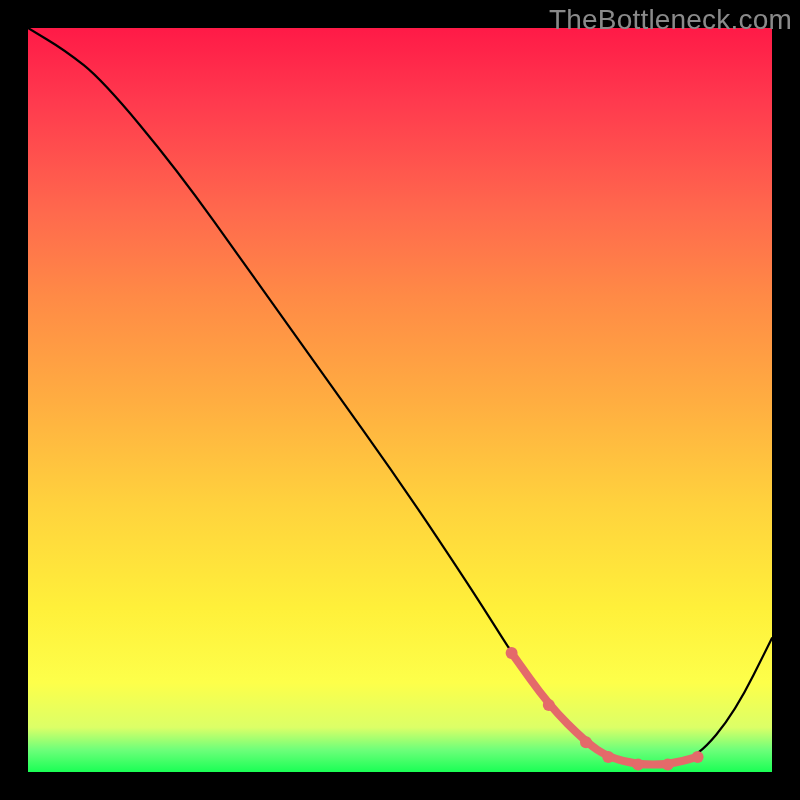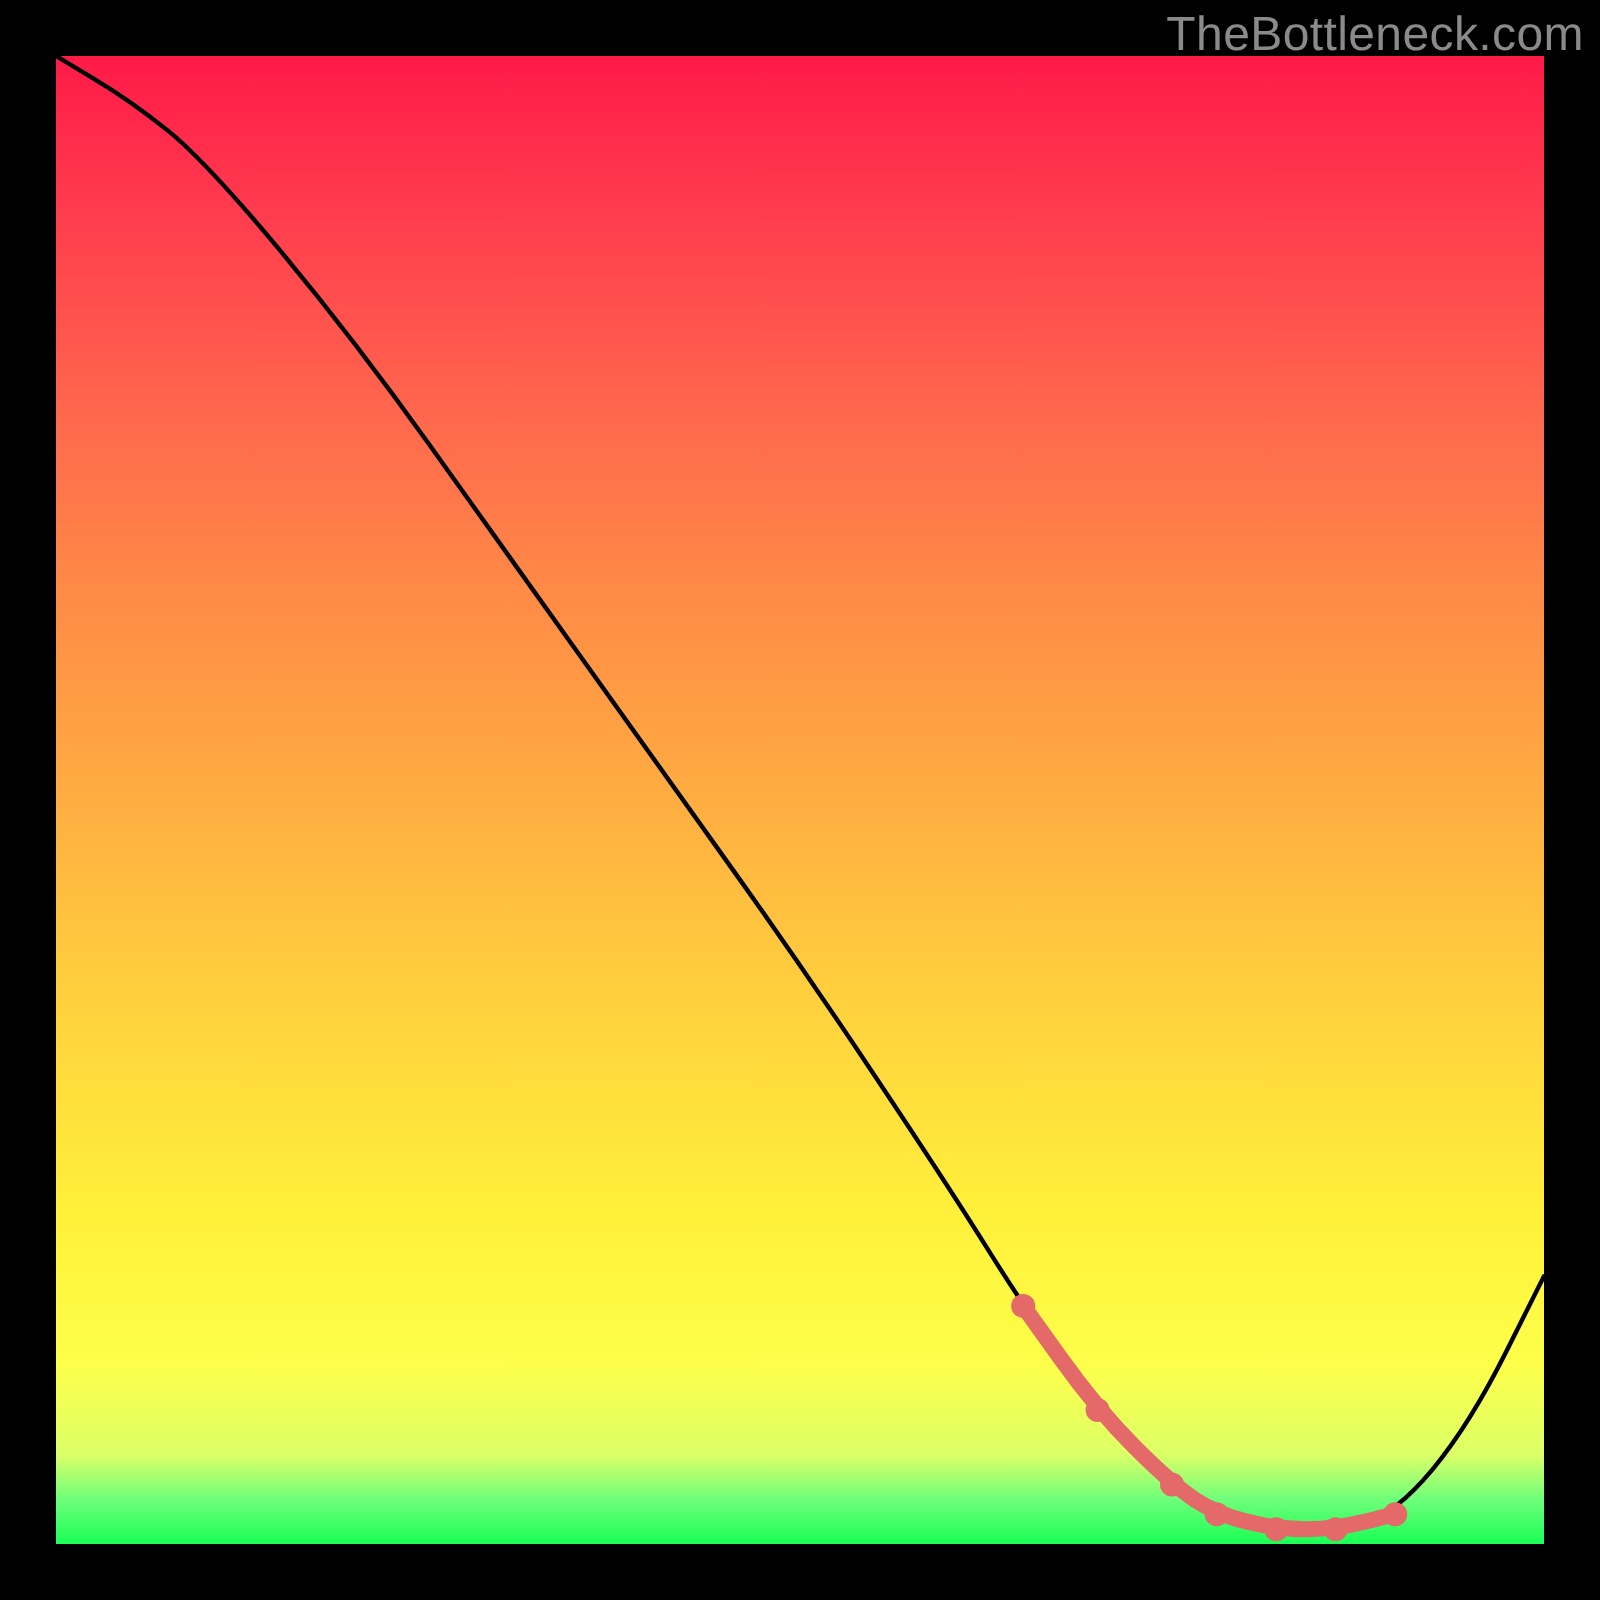--- a/index.html
+++ b/index.html
@@ -27,21 +27,21 @@
       #fdff4a 88%,
       #dcff67 94%,
       #6eff7a 97%,
       #1aff55 100%);
   }
   .attrib {
     position: absolute;
     top: 4px;
     right: 8px;
     font-family: Arial, Helvetica, sans-serif;
-    font-size: 24px;
+    font-size: 28px;
     font-weight: 500;
     color: #8a8a8a;
     letter-spacing: 0.2px;
   }
   svg.curve {
     position: absolute;
     left: 0;
     top: 0;
     width: 744px;
     height: 744px;

